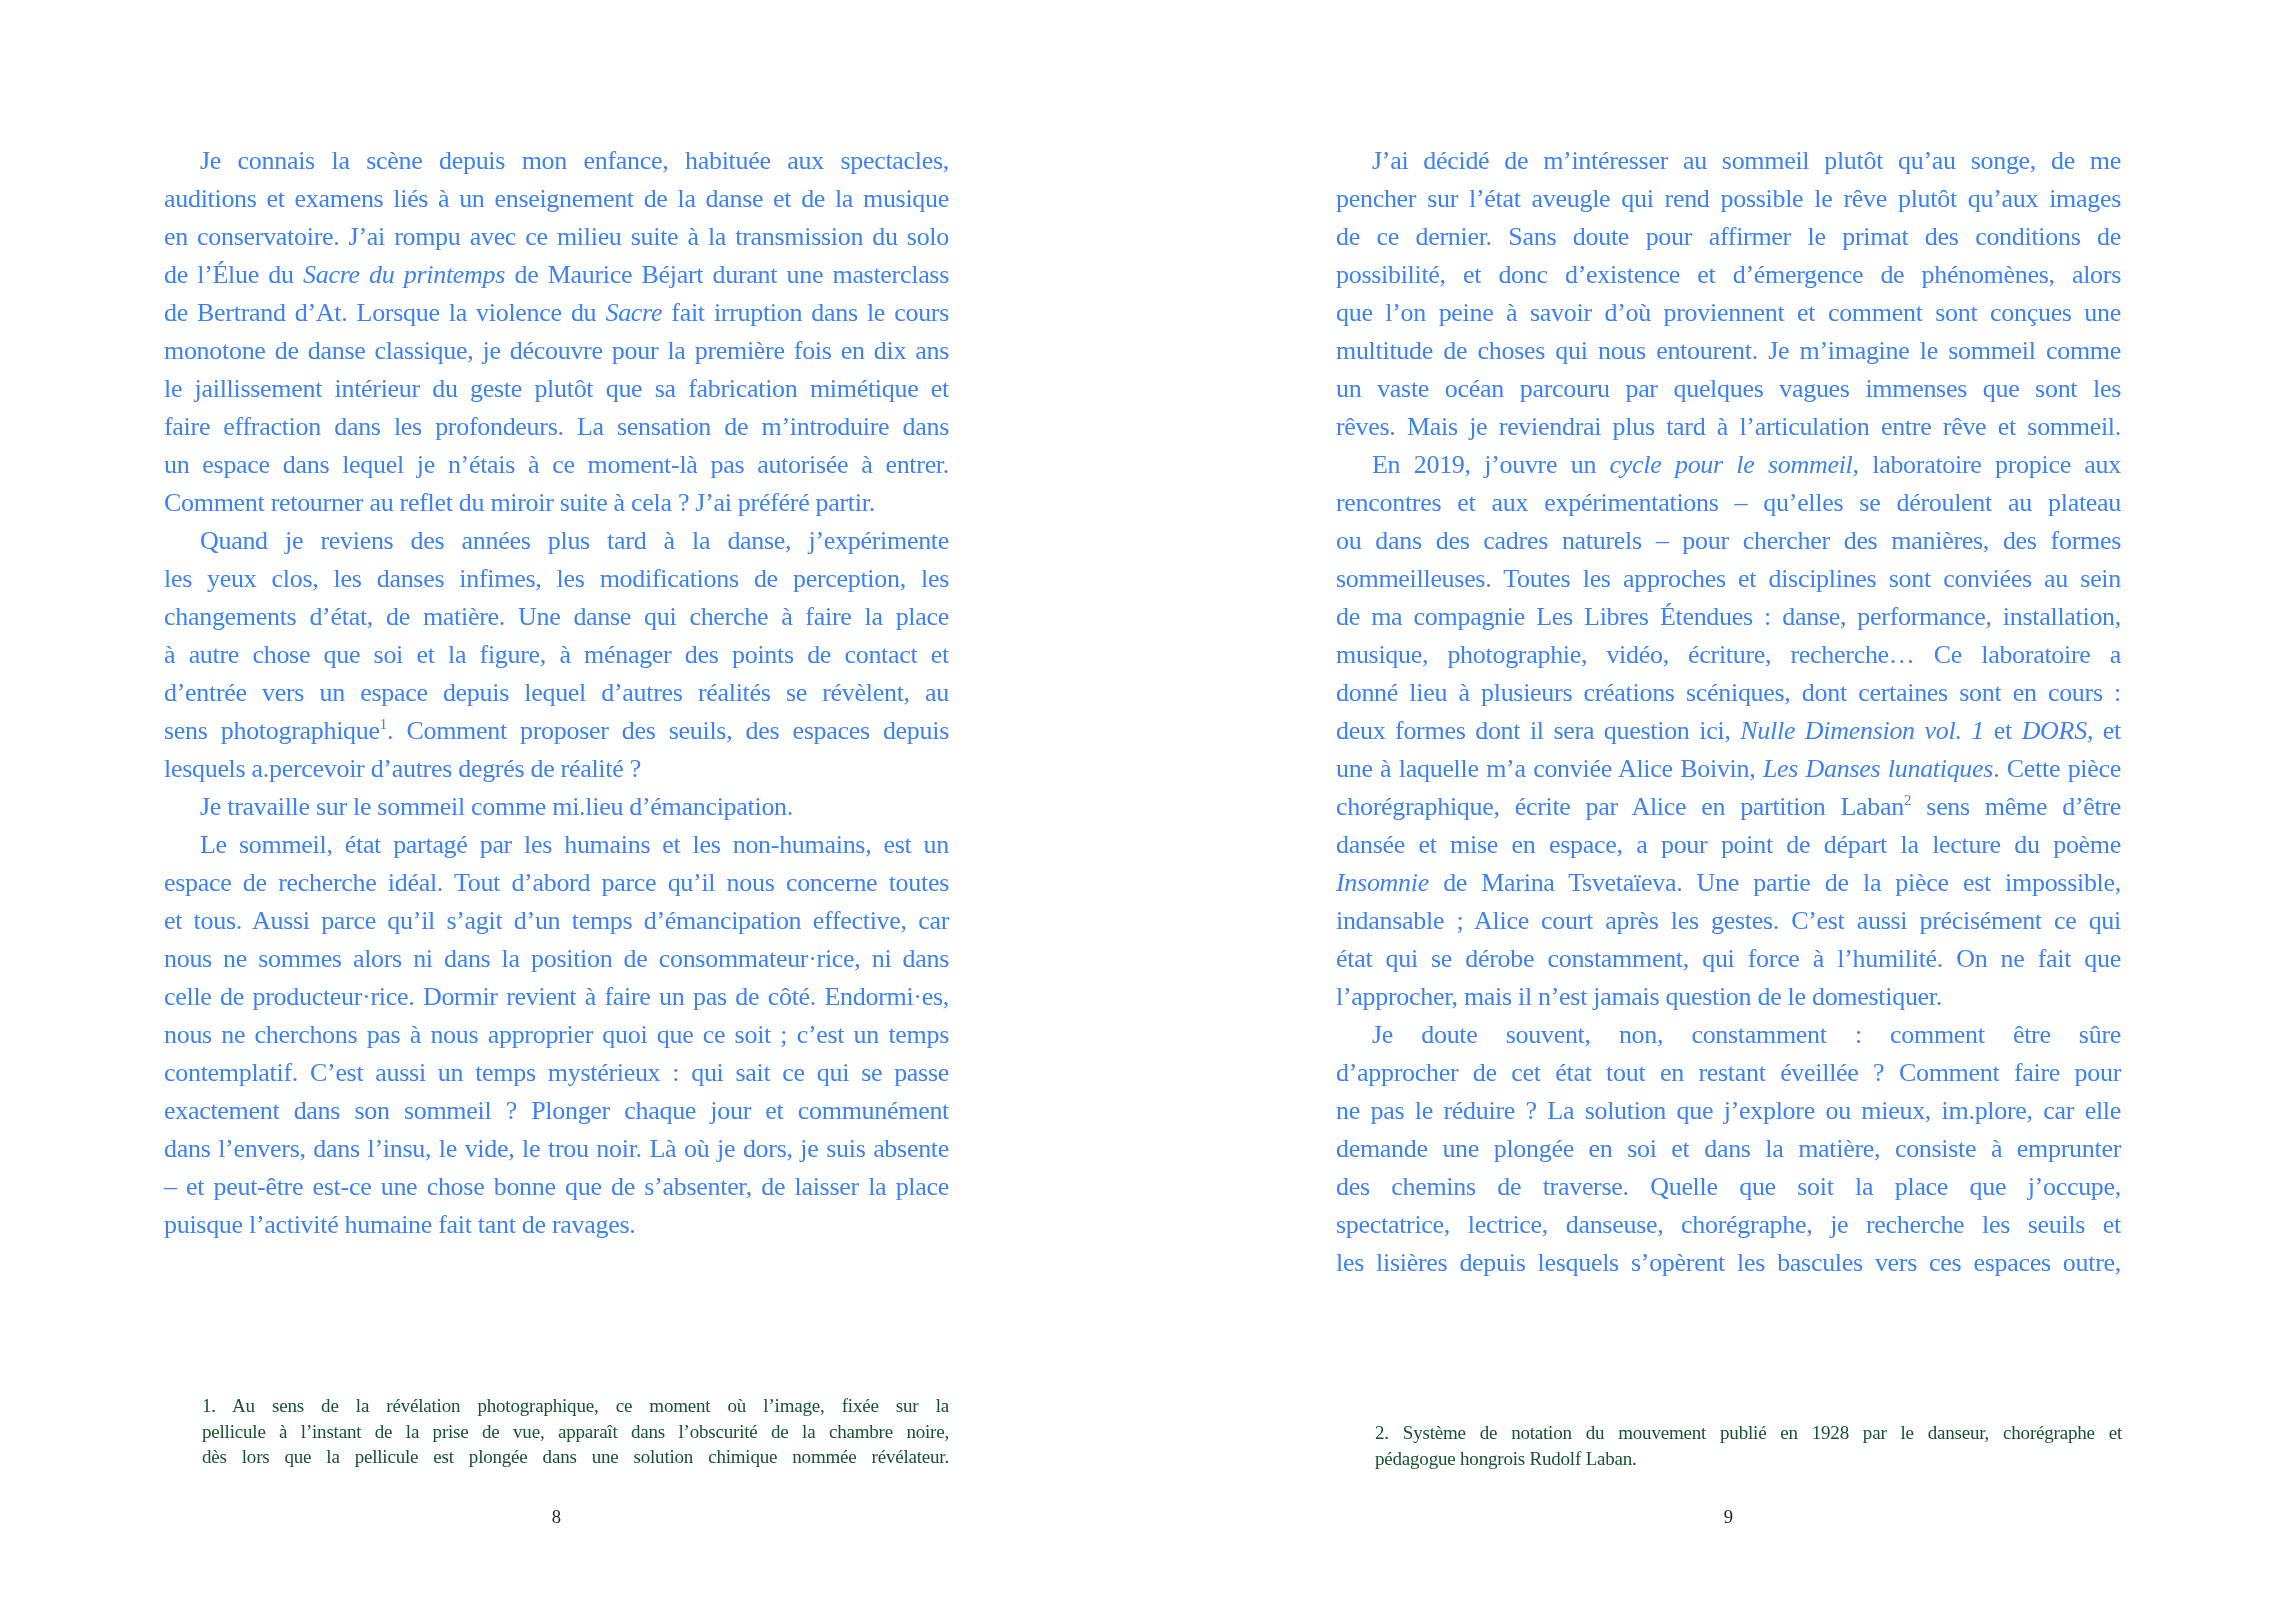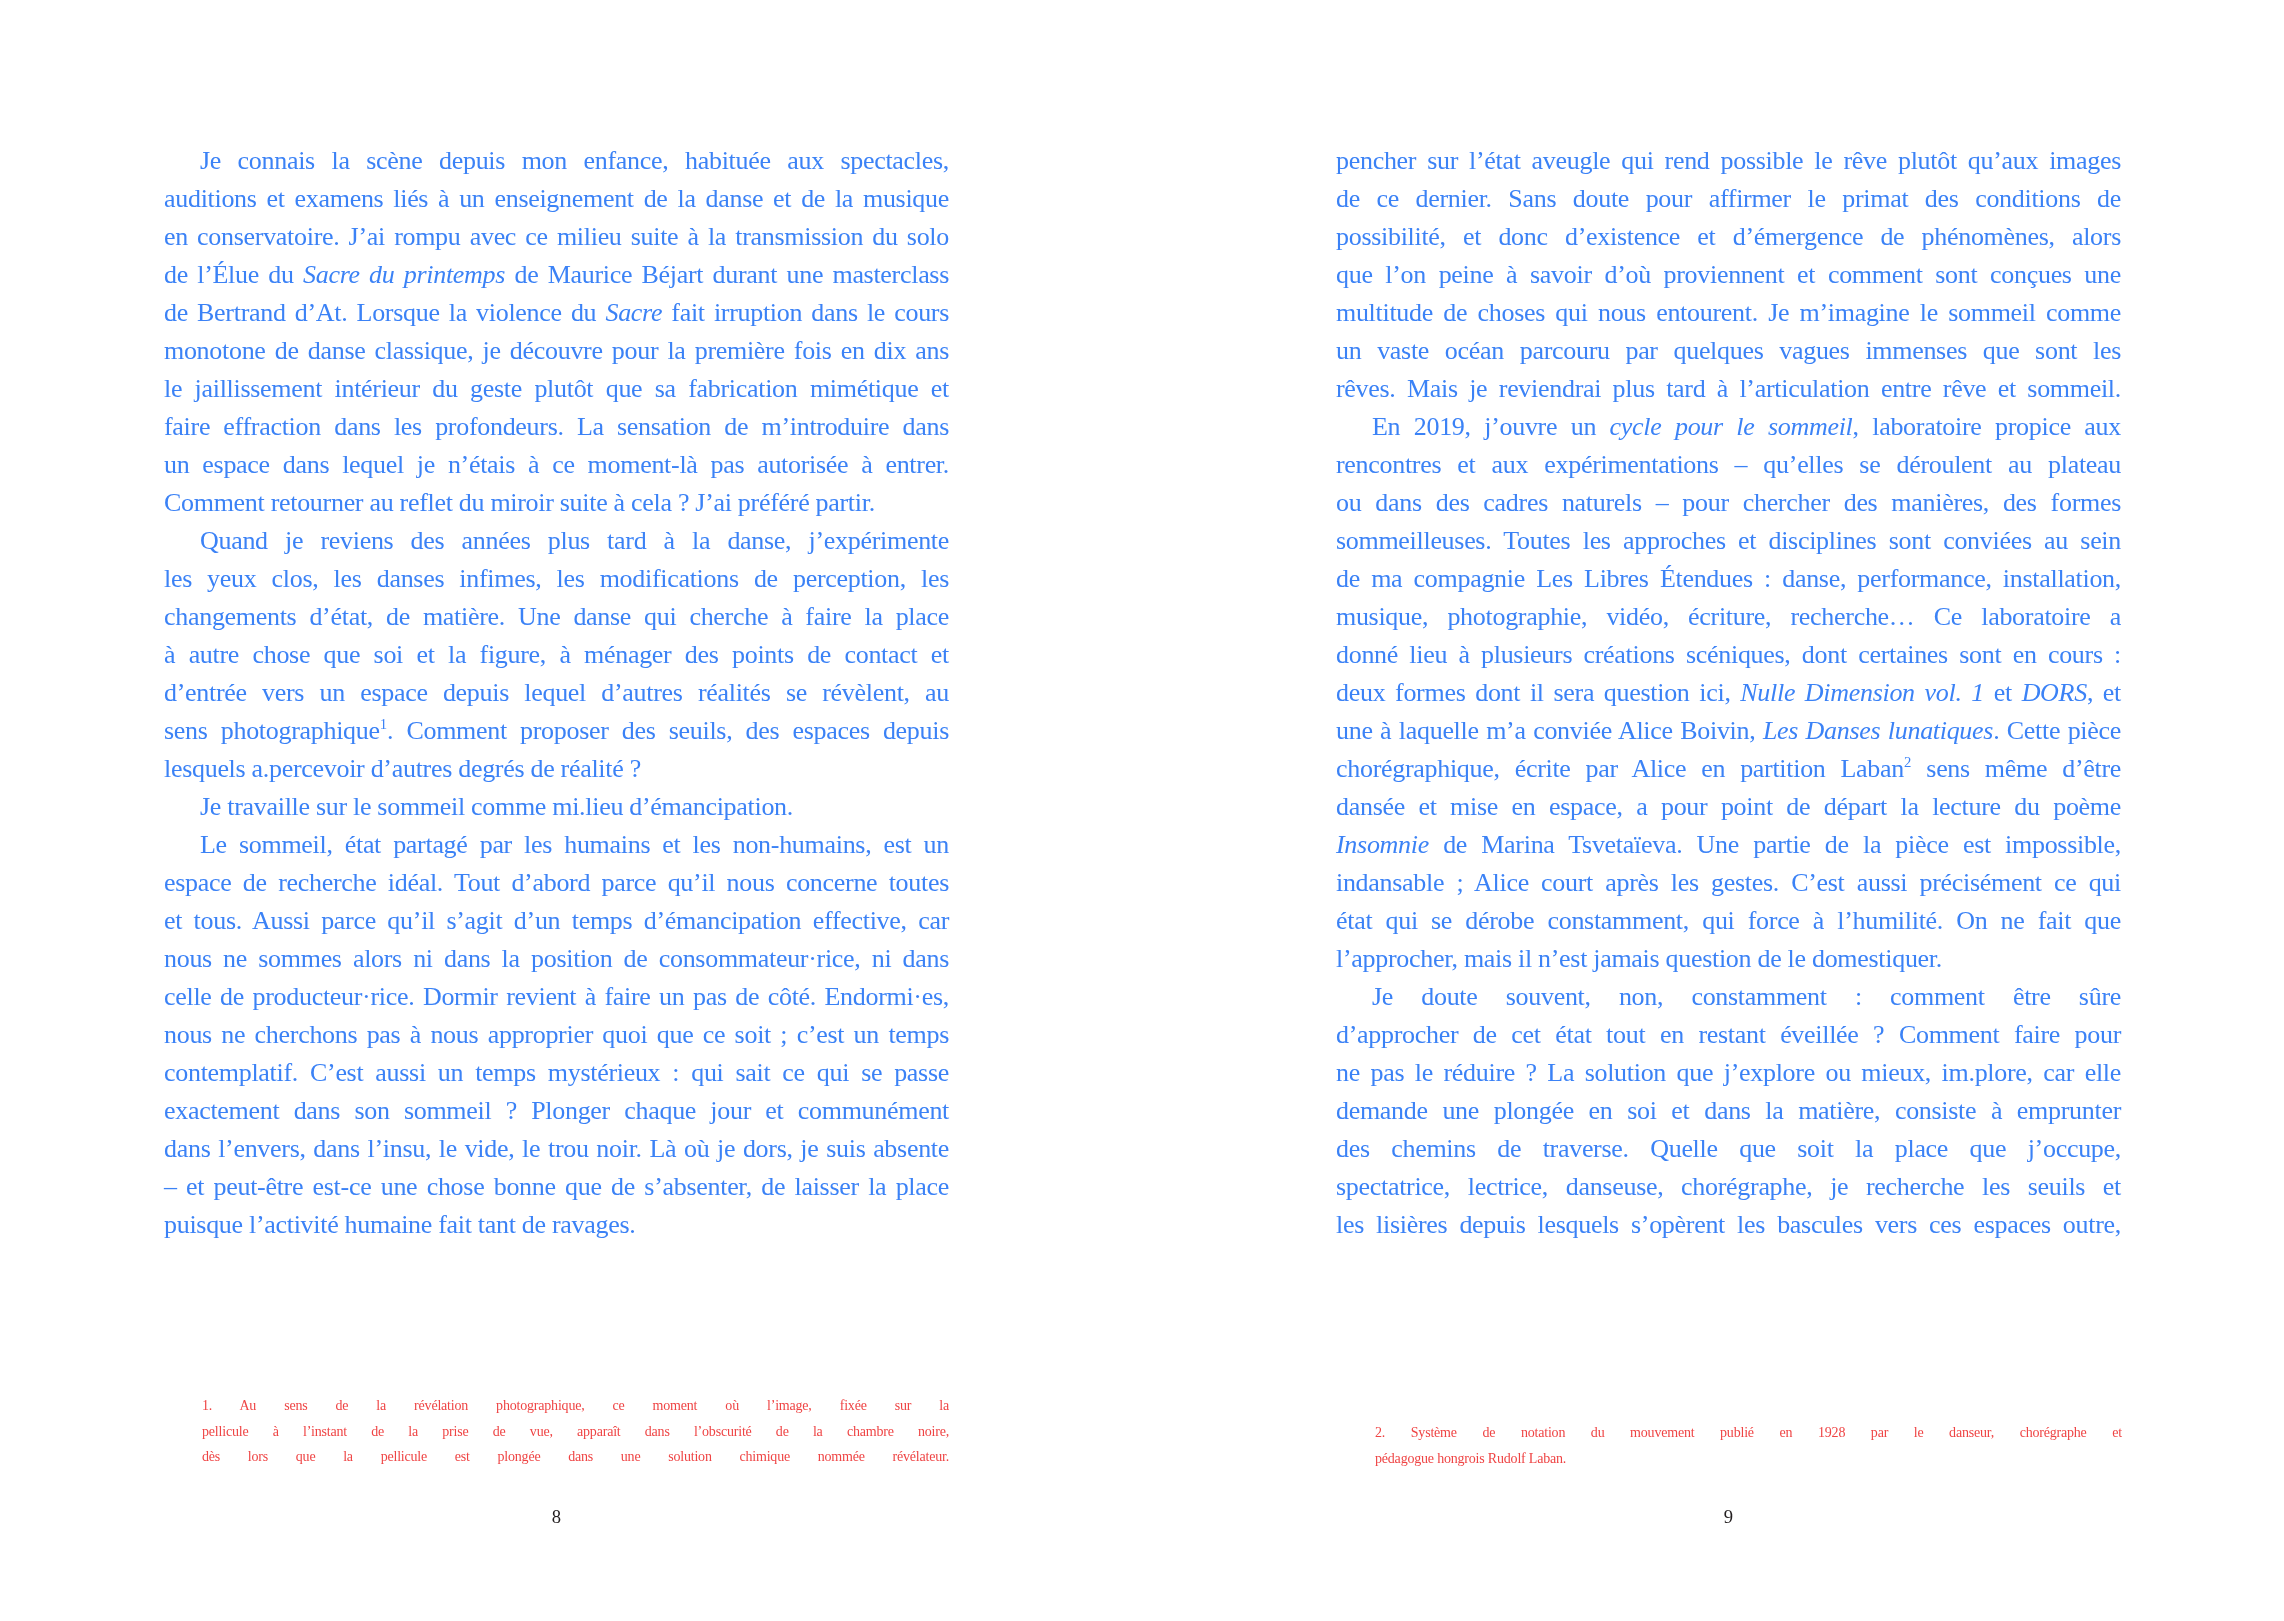--- a/index.html
+++ b/index.html
@@ -14,22 +14,22 @@
     line-height: 38px; letter-spacing: -0.3px;
   }
   .page.left .body-text { left: 164px; }
   .page.right .body-text { left: 193px; }
   .line { display: block; white-space: nowrap; text-align: justify; text-align-last: justify; height: 38px; }
   .line.last { text-align-last: left; }
   .line.indent { padding-left: 36px; }
   .line span.it { font-style: italic; }
   sup.fnref { font-size: 14.7px; line-height: 0; vertical-align: 9.8px; letter-spacing: 0; }
   .footnote {
-    position: absolute; font-family: "Liberation Serif", serif; font-size: 14px;
-    color: #ef4444; line-height: 25.5px; letter-spacing: -0.2px;
+    position: absolute; font-family: "Liberation Serif", serif; font-size: 19px;
+    color: #14532d; line-height: 25.5px; letter-spacing: -0.2px;
   }
   .page.left .footnote { left: 202px; top: 1393px; width: 747px; }
   .page.right .footnote { left: 232px; top: 1420px; width: 747px; }
   .footnote .line { height: 25.5px; }
   .folio {
     position: absolute; top: 1506px; width: 785px; text-align: center;
     font-family: "Liberation Serif", serif; font-size: 18.6px; color: #231f20;
   }
   .page.left .folio { left: 164px; }
   .page.right .folio { left: 193px; }
@@ -72,20 +72,21 @@
       </div>
     <div class="footnote">
         <span class="line "><span>1. Au sens de la révélation photographique, ce moment où l’image, fixée sur la</span></span>
         <span class="line "><span>pellicule à l’instant de la prise de vue, apparaît dans l’obscurité de la chambre noire,</span></span>
         <span class="line "><span>dès lors que la pellicule est plongée dans une solution chimique nommée révélateur.</span></span>
       </div>
     <div class="folio">8</div>
   </div>
   <div class="page right">
     <div class="body-text">
+        <span class="line indent"><span>J’ai décidé de m’intéresser au sommeil plutôt qu’au songe, de me</span></span>
         <span class="line "><span>pencher sur l’état aveugle qui rend possible le rêve plutôt qu’aux images</span></span>
         <span class="line "><span>de ce dernier. Sans doute pour affirmer le primat des conditions de</span></span>
         <span class="line "><span>possibilité, et donc d’existence et d’émergence de phénomènes, alors</span></span>
         <span class="line "><span>que l’on peine à savoir d’où proviennent et comment sont conçues une</span></span>
         <span class="line "><span>multitude de choses qui nous entourent. Je m’imagine le sommeil comme</span></span>
         <span class="line "><span>un vaste océan parcouru par quelques vagues immenses que sont les</span></span>
         <span class="line "><span>rêves. Mais je reviendrai plus tard à l’articulation entre rêve et sommeil.</span></span>
         <span class="line indent"><span>En 2019, j’ouvre un </span><span class="it">cycle pour le sommeil</span><span>, laboratoire propice aux</span></span>
         <span class="line "><span>rencontres et aux expérimentations – qu’elles se déroulent au plateau</span></span>
         <span class="line "><span>ou dans des cadres naturels – pour chercher des manières, des formes</span></span>

